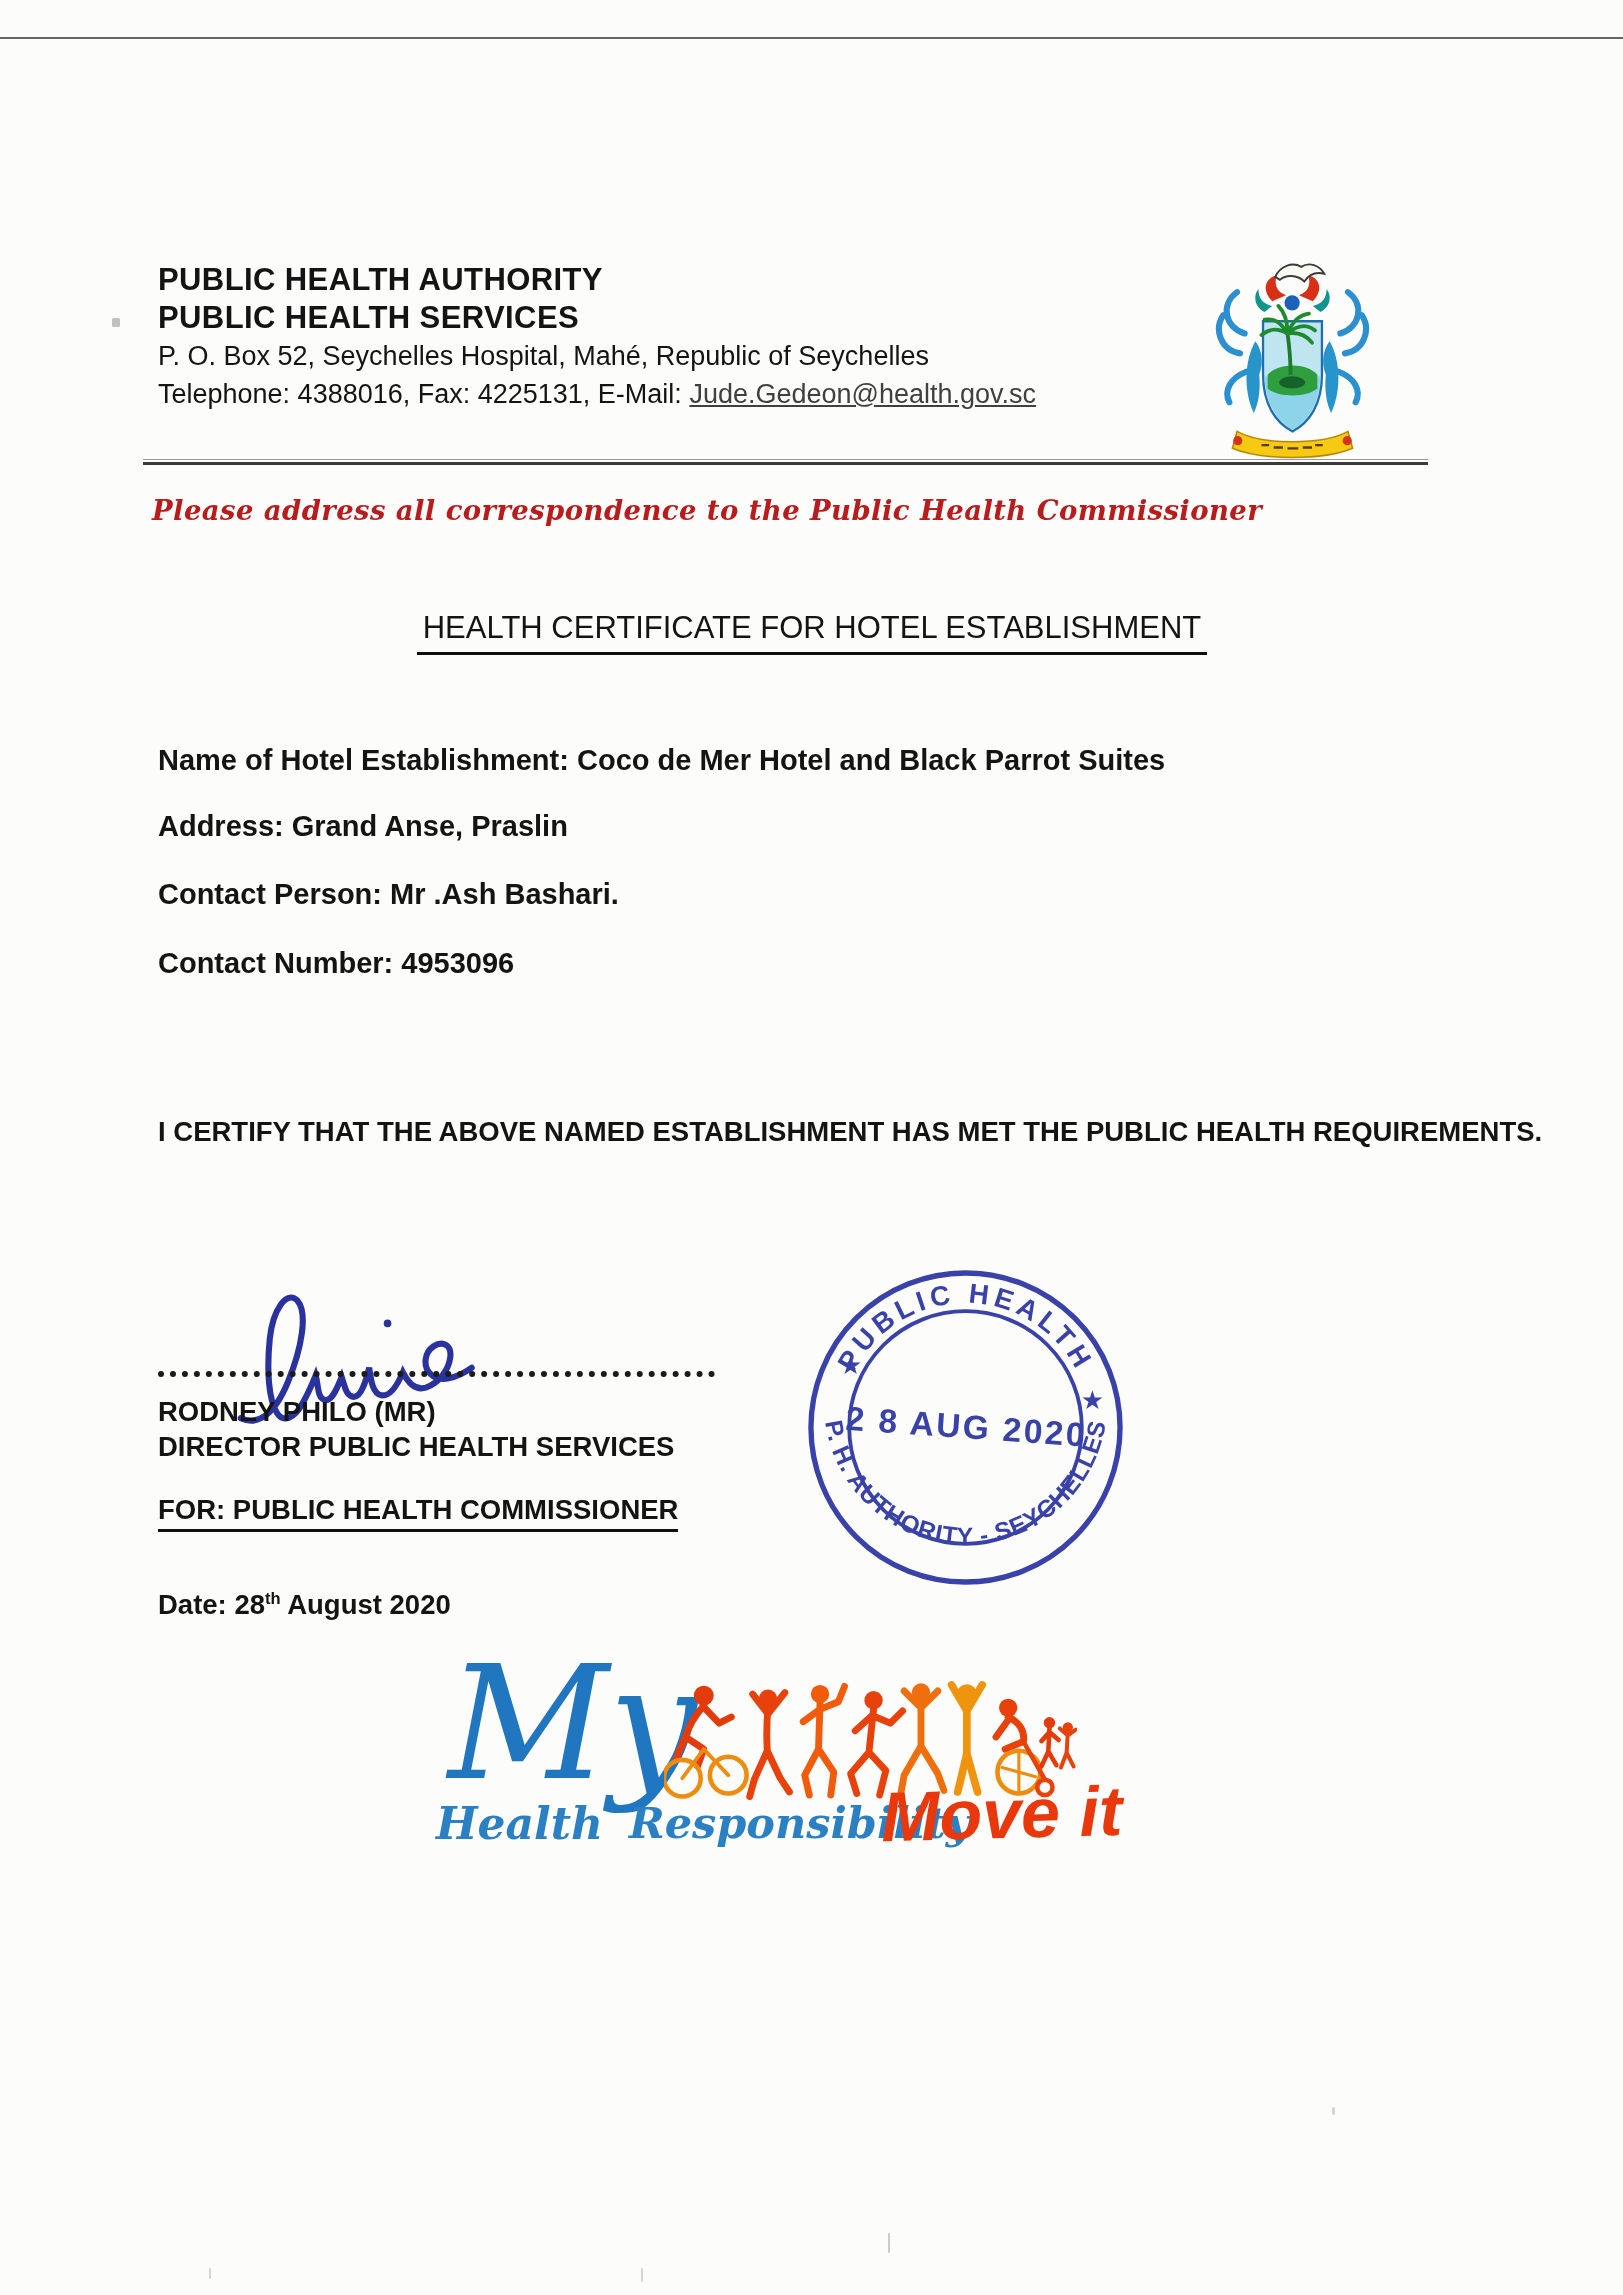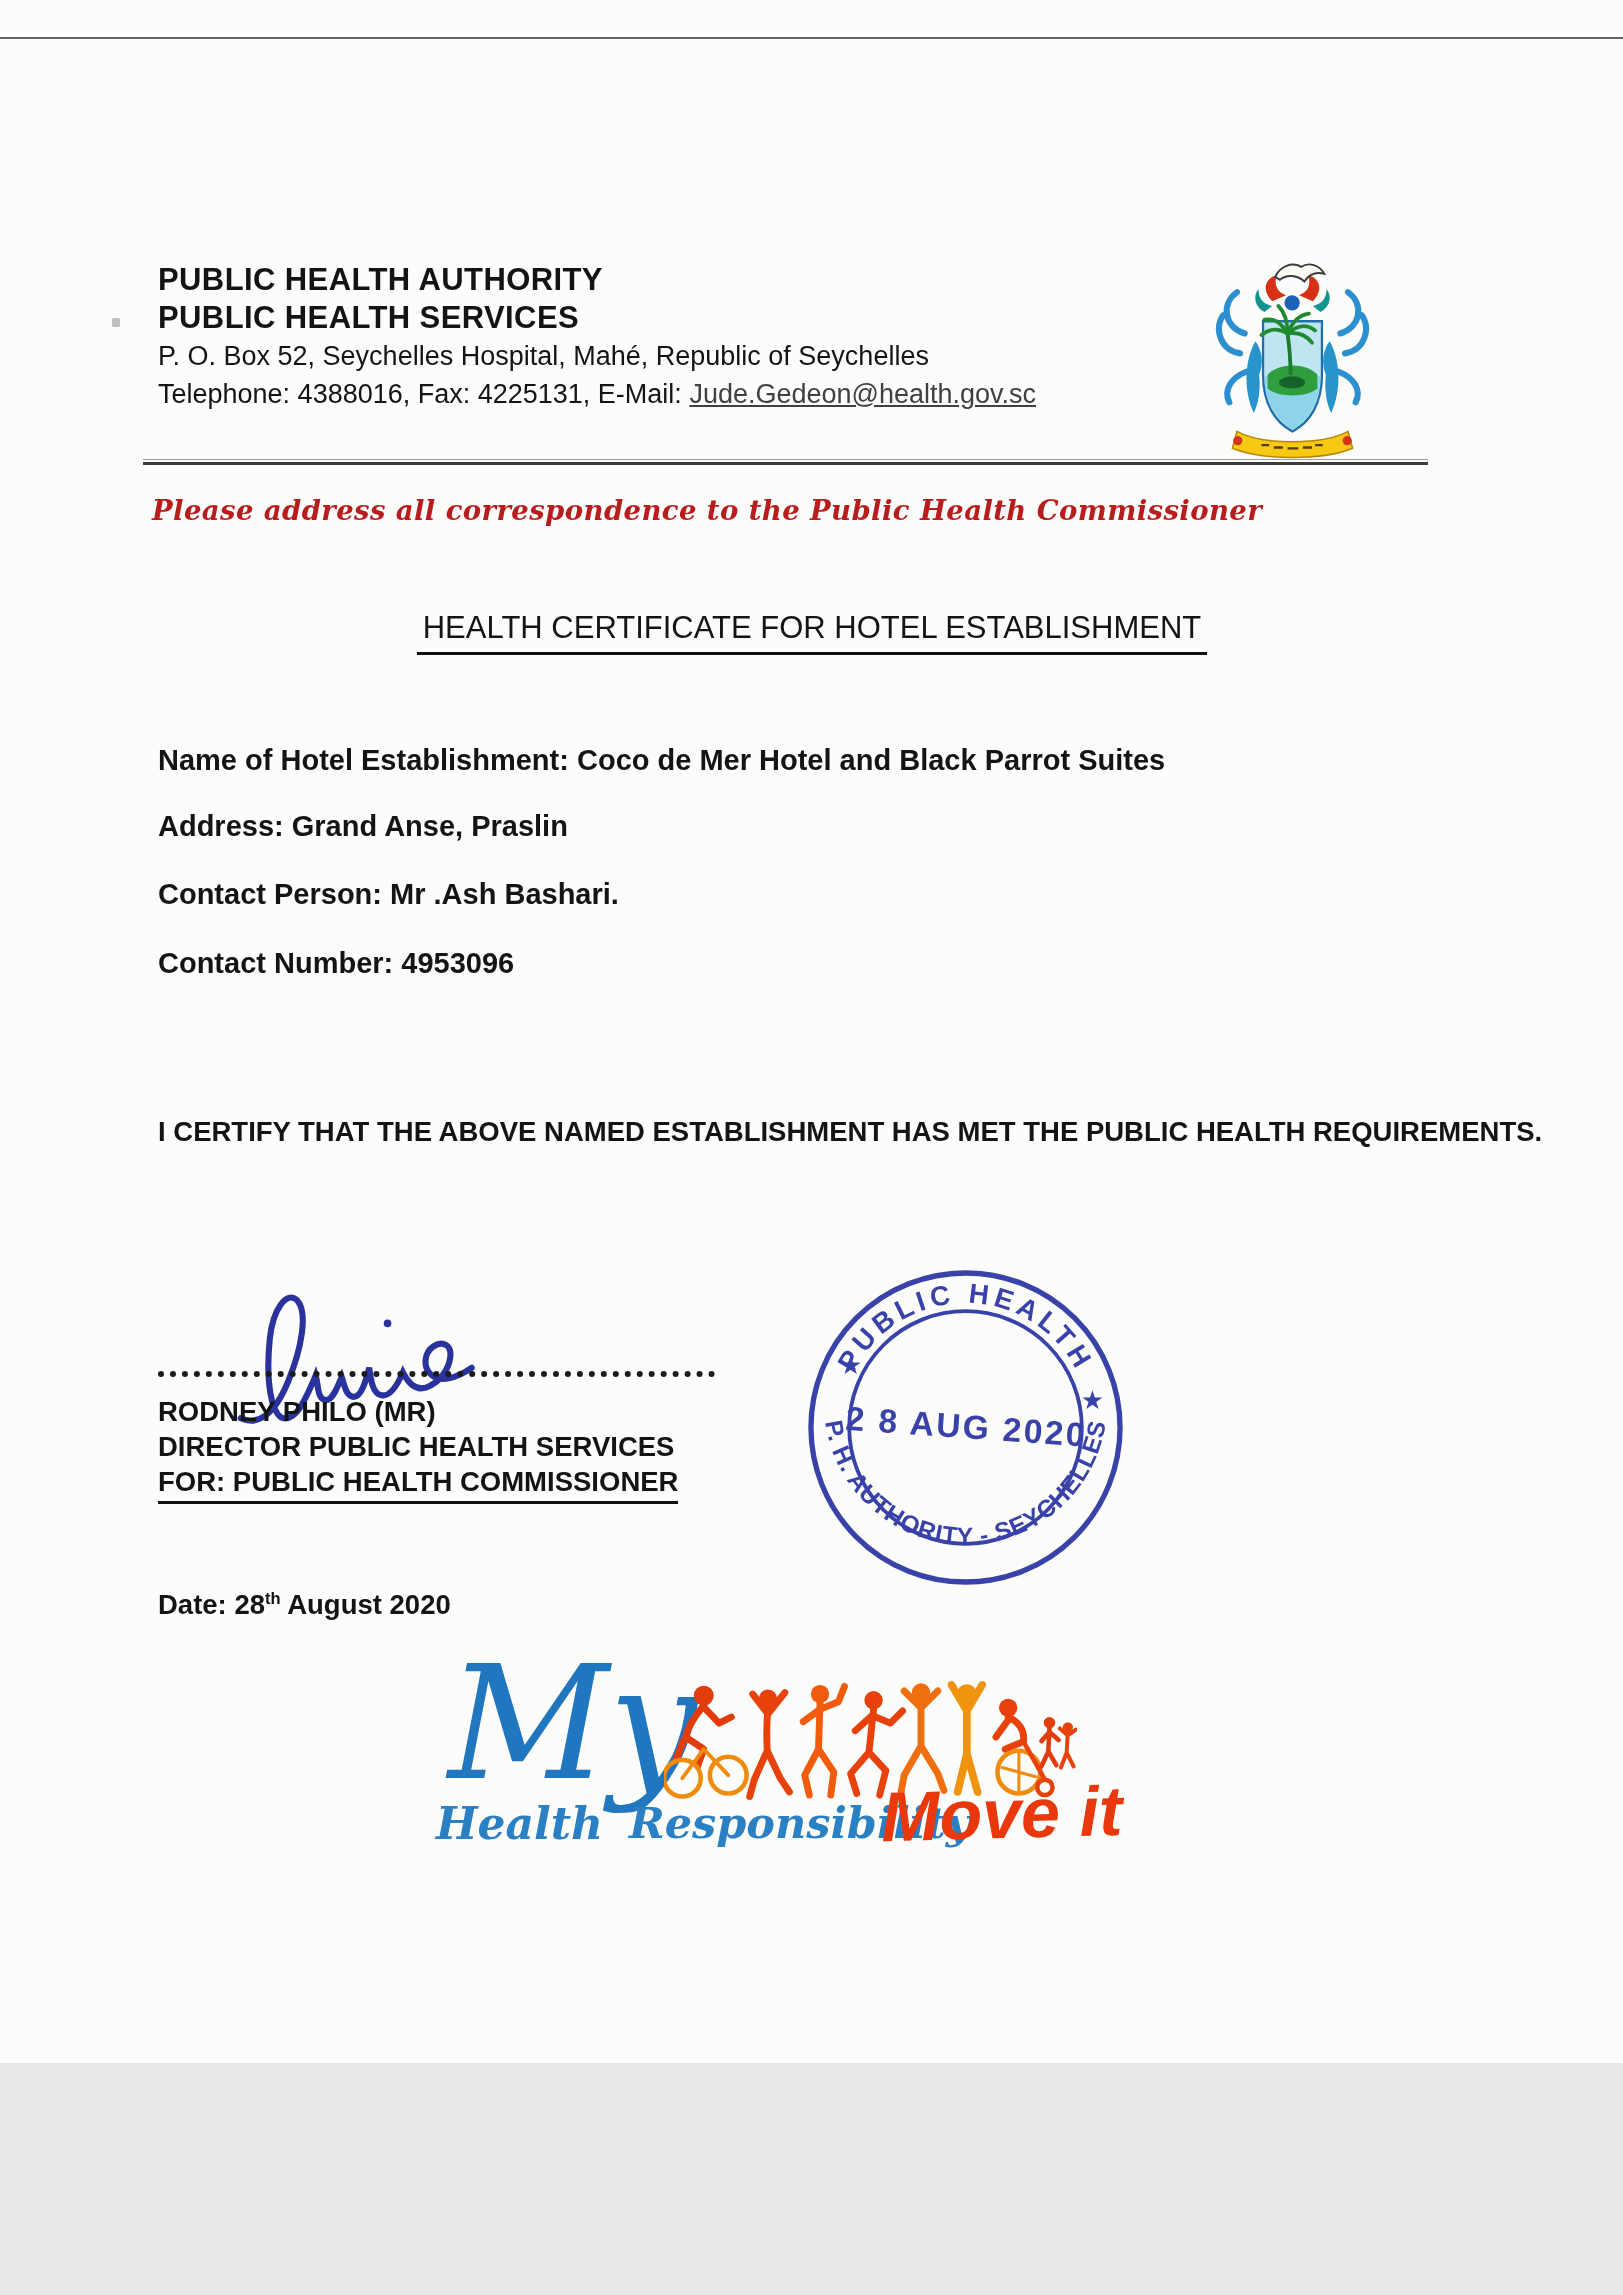--- a/index.html
+++ b/index.html
@@ -1,17 +1,17 @@
 <!DOCTYPE html>
 <html style="font-size:12.2px"><head>
 <meta charset="utf-8">
 <style>
   html,body{margin:0;padding:0;background:#e8e8e8;}
   .page{
-    position:relative;width:1624px;height:2063px;background:#fcfcfa;
+    position:relative;width:1624px;height:2295px;background:#fcfcfa;
     font-family:"Liberation Sans",sans-serif;color:#141414;overflow:hidden;
   }
   .abs{position:absolute;}
   .top-scan-line{left:0;top:37px;width:1624px;height:2.3px;background:#4a4a4a;opacity:.85;}
 
   
   .letterhead{left:158px;top:261px;}
   .lh-org{font-weight:bold;font-size:31px;line-height:38px;white-space:nowrap;letter-spacing:0.4px;}
   .lh-addr{font-size:27px;line-height:38px;white-space:nowrap;}
   .email-link{color:#404040;text-decoration:underline;cursor:pointer;}
@@ -27,21 +27,21 @@
 
   .field{left:158px;font-weight:bold;font-size:29px;white-space:nowrap;}
   .field-name{top:744px;} .field-address{top:810px;}
   .field-person{top:878px;} .field-number{top:947px;}
 
   .statement{left:158px;top:1111px;width:1385px;font-weight:bold;font-size:27.5px;line-height:41px;}
 
   .sig-svg{left:230px;top:1279px;}
   .dotted-line{left:158px;top:1371px;width:557px;height:0;border-bottom:6.1px dotted #1b1b1b;}
   .signatory{left:158px;top:1394px;font-weight:bold;font-size:27.5px;line-height:35px;white-space:nowrap;}
-  .for-underline{display:inline-block;border-bottom:3.1px solid #101010;padding-bottom:2.3px;}
+  .for-underline{display:inline-block;border-bottom:3.1px solid #101010;padding-bottom:2.3px;margin-top:28px;}
 
   .stamp-svg{left:788px;top:1250px;opacity:.93;}
   .stamp-text{font-family:"Liberation Sans",sans-serif;font-weight:bold;}
 
   .date-line{left:158px;top:1589px;font-weight:bold;font-size:27.5px;white-space:nowrap;}
   .date-line sup{font-size:60%;vertical-align:super;}
 
   
   .word-my{left:448px;top:1645px;font-family:"DejaVu Serif",serif;font-style:italic;
     font-size:157px;line-height:1;color:#2176c0;}

